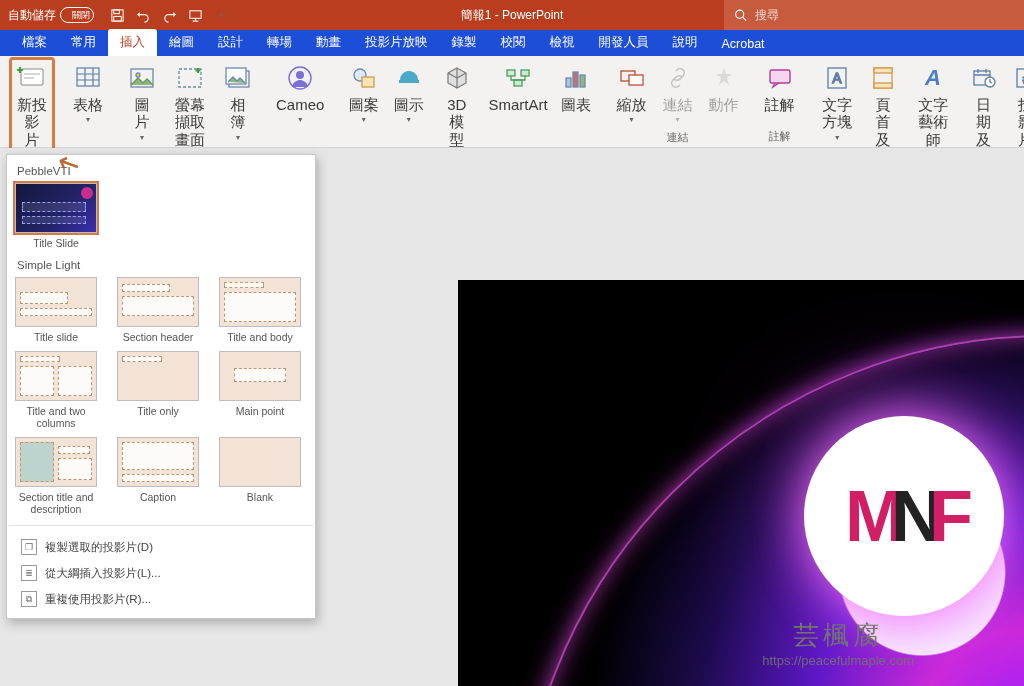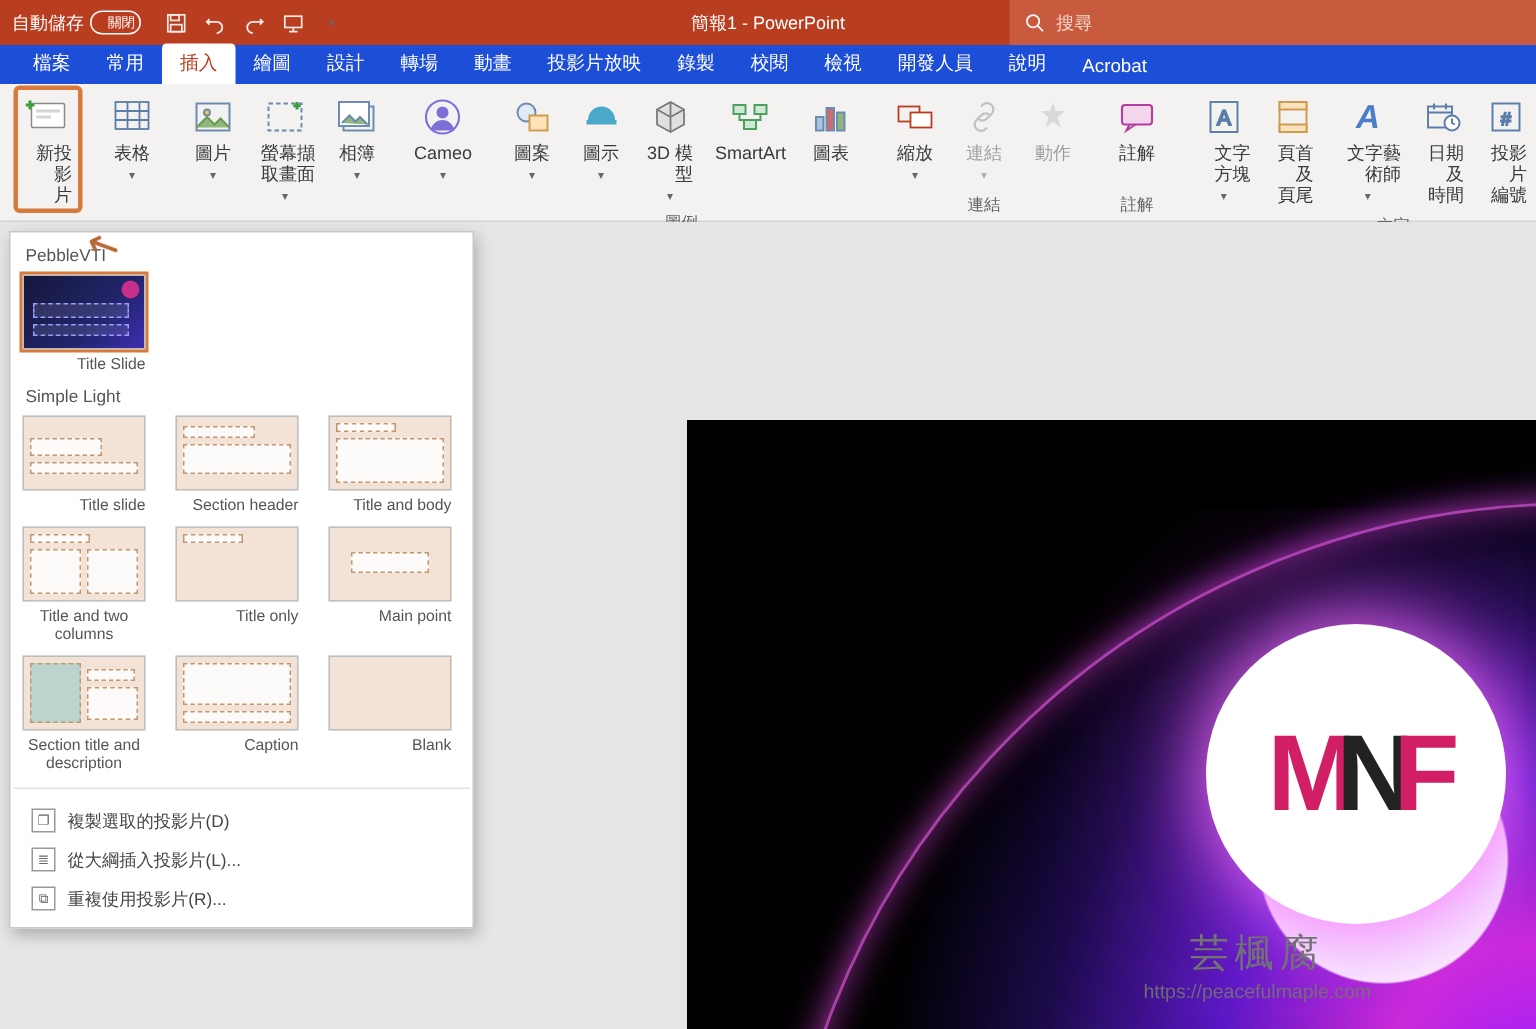--- a/index.html
+++ b/index.html
@@ -4,42 +4,42 @@
 <style>
 * { margin:0; padding:0; box-sizing:border-box; font-family:"Microsoft JhengHei","Segoe UI",sans-serif; }
 body { width:1024px; height:686px; background:#e6e6e6; overflow:hidden; position:relative; }
 .titlebar { height:30px; background:#b93e1f; display:flex; align-items:center; color:#fff; font-size:12px; }
 .titlebar .left { display:flex; align-items:center; gap:4px; padding-left:8px; }
 .titlebar .autosave { display:flex; align-items:center; gap:4px; }
 .toggle { width:34px; height:16px; border:1px solid #fff; border-radius:8px; display:flex; align-items:center; justify-content:flex-end; font-size:9px; padding:0 3px; }
 .qat { display:flex; gap:8px; margin-left:10px; }
 .qat span { width:18px; height:18px; display:flex; align-items:center; justify-content:center; opacity:.9; }
 .titlebar .center { position:absolute; left:50%; transform:translateX(-50%); }
-.titlebar .search { position:absolute; right:0; width:351px; height:30px; background:#c85a3d; display:flex; align-items:center; padding:0 10px; gap:8px; }
+.titlebar .search { position:absolute; right:0; width:300px; height:30px; background:#c85a3d; display:flex; align-items:center; padding:0 10px; gap:8px; }
 .titlebar .search input { background:transparent; border:none; color:#fff; font-size:12px; outline:none; width:100%; }
 .titlebar .search input::placeholder { color:#f0d8d0; }
 .tabrow { height:26px; background:#1d4ed8; display:flex; align-items:flex-end; color:#fff; font-size:12.5px; padding-left:10px; }
 .tab { padding:5px 12px 5px; cursor:pointer; }
 .tab.active { background:#fff; color:#b93e1f; border-radius:3px 3px 0 0; font-weight:500; }
 .ribbon { height:92px; background:#f3f2f1; border-bottom:1px solid #d4d4d4; display:flex; align-items:stretch; padding:2px 6px 0; font-size:11px; color:#444; }
 .group { display:flex; flex-direction:column; align-items:stretch; padding:0 4px; }
 .group .items { display:flex; gap:2px; flex:1; align-items:flex-start; }
 .group .lbl { text-align:center; font-size:11px; color:#666; padding:2px 0 3px; }
 .sep { width:1px; background:#d8d8d8; margin:6px 2px 18px; }
 .btn { display:flex; flex-direction:column; align-items:center; justify-content:flex-start; gap:2px; padding:4px 6px; border-radius:3px; cursor:pointer; min-width:40px; }
 .btn .ico { width:32px; height:32px; display:flex; align-items:center; justify-content:center; }
-.btn .txt { font-size:12px; text-align:right; line-height:1.15; color:#3a3a3a; }
+.btn .txt { font-size:15px; text-align:center; line-height:1.15; color:#3a3a3a; }
 .dd { font-size:8px; color:#666; }
 .highlighted { outline:3px solid #d77a3d; outline-offset:-2px; border-radius:3px; }
 .disabled { opacity:.45; pointer-events:none; }
 
 .dropdown { position:absolute; top:154px; left:6px; width:310px; background:#fff; border:1px solid #c8c8c8; box-shadow:2px 4px 10px rgba(0,0,0,.25); padding:6px 8px 6px; font-size:11.5px; color:#444; }
 .dropdown h4 { font-size:11.5px; font-weight:400; color:#555; margin:4px 0 6px 2px; }
 .layouts { display:flex; flex-wrap:wrap; gap:8px 20px; margin-bottom:10px; }
-.layout { width:82px; display:flex; flex-direction:column; align-items:flex-end; gap:4px; cursor:pointer; }
+.layout { width:82px; display:flex; flex-direction:column; align-items:center; gap:4px; cursor:pointer; }
 .layout .thumb { width:82px; height:50px; border:1px solid #bdbdbd; background:#f2e3d6; position:relative; overflow:hidden; }
 .layout .thumb.dark { background:linear-gradient(135deg,#14183a,#22246a 60%,#3b2eaf); }
 .layout .thumb.selected { outline:2px solid #d77a3d; outline-offset:0; }
 .layout .cap { font-size:10.5px; color:#555; text-align:center; line-height:1.15; }
 .ph { position:absolute; border:1px dashed #c4956e; background:rgba(255,255,255,.85); }
 .ph.d { border-color:#9aa0ff; background:rgba(255,255,255,.1);}
 .dropdown hr { border:none; border-top:1px solid #e2e2e2; margin:4px -6px 4px; }
 .menuitems { padding:4px 0 0; }
 .mi { display:flex; align-items:center; gap:8px; padding:5px 6px; cursor:pointer; border-radius:2px; }
 .mi .mico { width:16px; height:16px; display:flex; align-items:center; justify-content:center; color:#666; border:1px solid #999; font-size:9px; }

